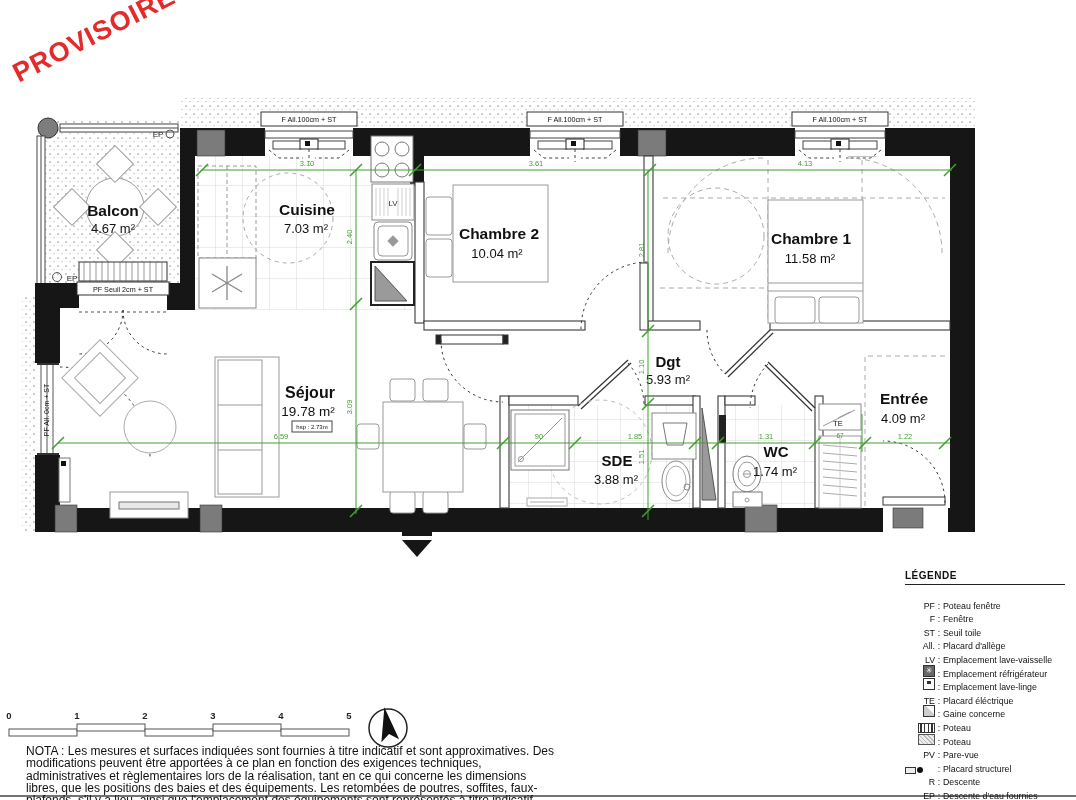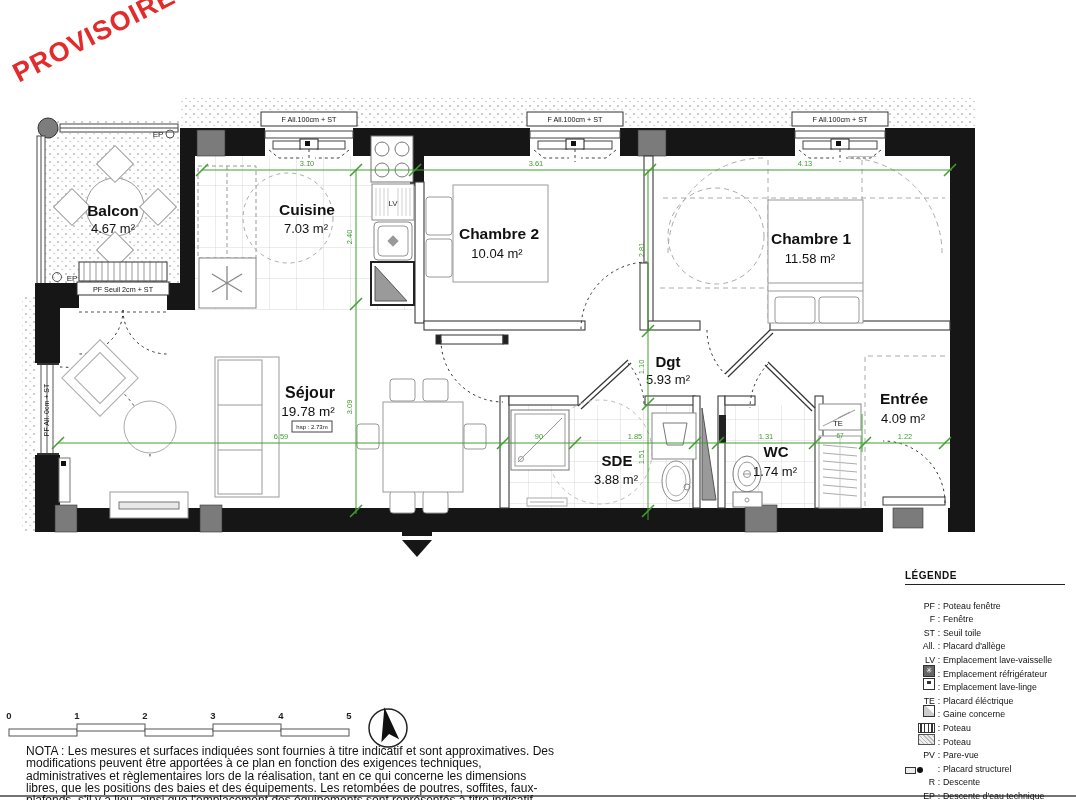--- a/index.html
+++ b/index.html
@@ -499,18 +499,18 @@
       <span class="lg-desc">Placard structurel</span>
     </div>
     <div class="lg-row">
       <span class="lg-code">R</span>
       <span class="lg-sep">:</span>
       <span class="lg-desc">Descente</span>
     </div>
     <div class="lg-row">
       <span class="lg-code">EP</span>
       <span class="lg-sep">:</span>
-      <span class="lg-desc">Descente d'eau technique</span>
+      <span class="lg-desc">Descente d'eau fournies</span>
     </div>
   </div>
 
   <div id="nota">NOTA : Les mesures et surfaces indiquées sont fournies à titre indicatif et sont approximatives. Des modifications peuvent être apportées à ce plan en fonction des exigences techniques, administratives et règlementaires lors de la réalisation, tant en ce qui concerne les dimensions libres, que les positions des baies et des équipements. Les retombées de poutres, soffites, faux-plafonds, s'il y a lieu, ainsi que l'emplacement des équipements sont représentés à titre indicatif.</div>
 </div>
 
 </body></html>

